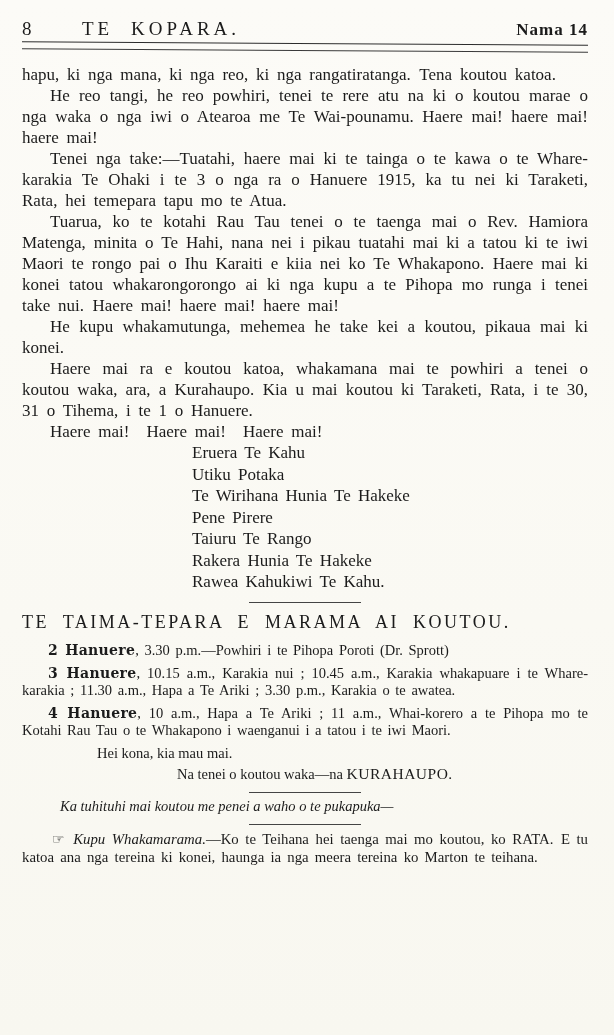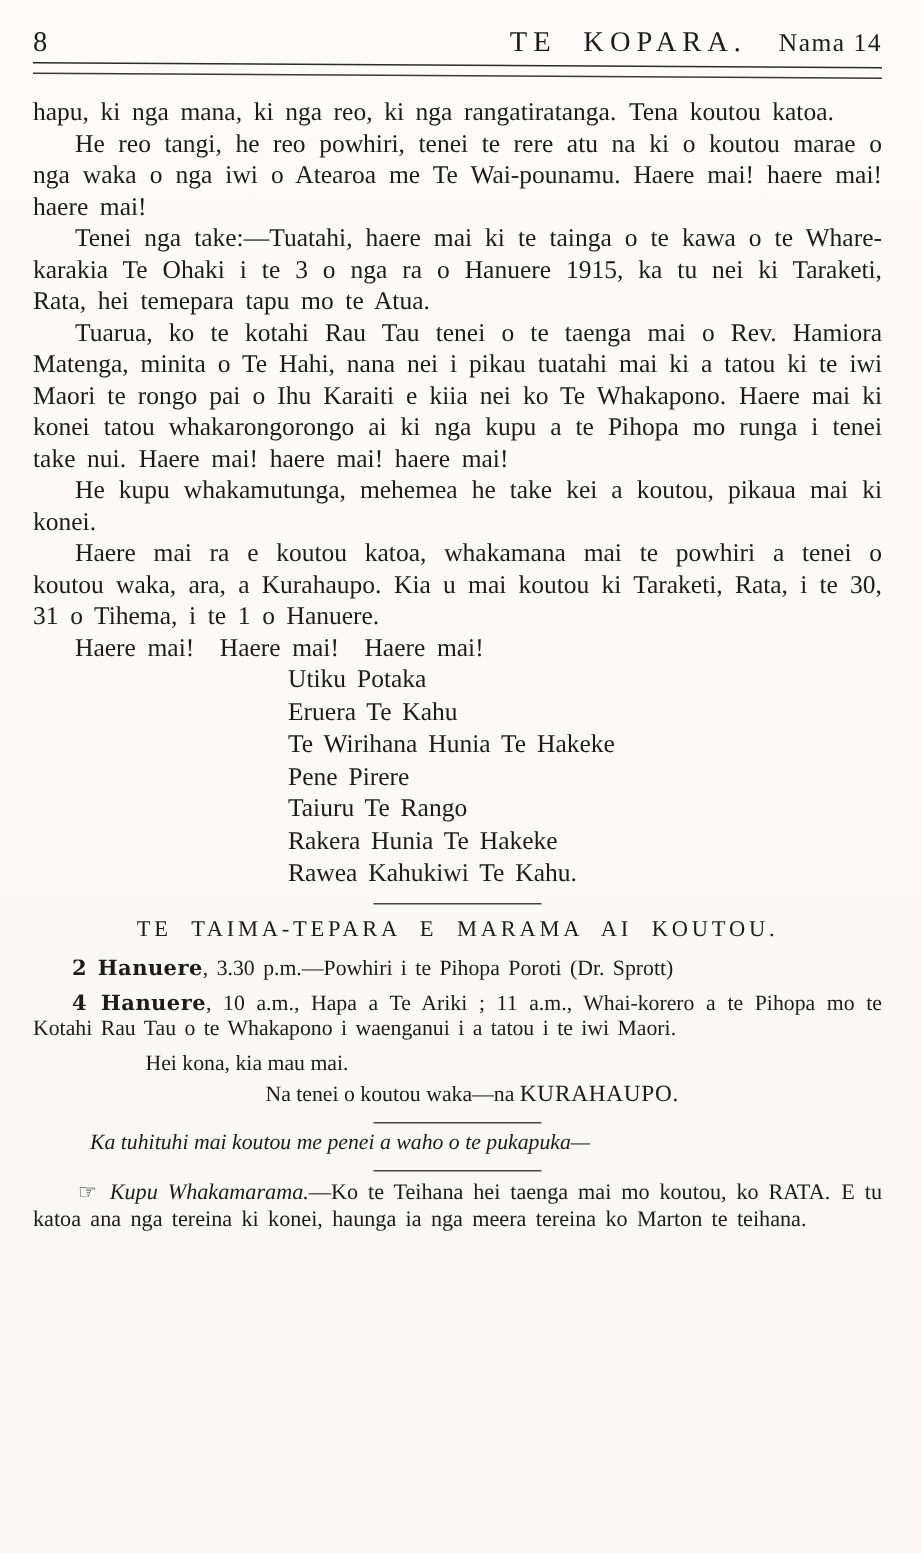--- a/index.html
+++ b/index.html
@@ -21,22 +21,22 @@
     overflow: hidden;
   }
 
   
   .runhead {
     display: flex;
     align-items: baseline;
     justify-content: space-between;
   }
   .pagenum  { font-size: 19px; flex: 0 0 60px; }
-  .masthead { font-size: 19px; letter-spacing: 4px; word-spacing: 9px; text-align: right; flex: 1; }
-  .issue    { font-size: 17px; flex: 0 0 90px; text-align: right; letter-spacing: 1px; }
+  .masthead { font-size: 19px; letter-spacing: 4px; word-spacing: 9px; text-align: left; flex: 1; }
+  .issue    { font-size: 17px; flex: 0 0 90px; text-align: right; letter-spacing: 1px; font-weight: bold; }
 
   .rule-heavy { border: 0; border-top: 1.7px solid #2c2c2c; margin: 3px 0 0 0; transform: rotate(0.35deg); }
   .rule-light { border: 0; border-top: 1px solid #3a3a3a; margin: 6px 0 0 0; transform: rotate(0.35deg); }
 
   
   .body-text {
     margin-top: 13px;
     font-size: 17px;
     line-height: 21px;
     text-align: justify;
@@ -63,22 +63,21 @@
   .rule-short {
     border: 0;
     border-top: 1px solid #444;
     width: 112px;
     margin: 9px auto 5px auto;
   }
 
   
   .section-heading {
     margin: 9px 0 9px 0;
-    text-align: center;
-    font-size: 15px;
+    font-size: 18px;
     font-weight: normal;
     letter-spacing: 2.5px;
     word-spacing: 7px;
   }
   .entry {
     margin: 0 0 6px 0;
     text-indent: 26px;
     font-size: 14.5px;
     line-height: 17px;
     text-align: justify;
@@ -125,35 +124,36 @@
 
   <section class="body-text">
     <p class="no-indent">hapu, ki nga mana, ki nga reo, ki nga rangatiratanga. Tena koutou katoa.</p>
     <p>He reo tangi, he reo powhiri, tenei te rere atu na ki o koutou marae o nga waka o nga iwi o Atearoa me Te Wai-pounamu. Haere mai! haere mai! haere mai!</p>
     <p>Tenei nga take:—Tuatahi, haere mai ki te tainga o te kawa o te Whare-karakia Te Ohaki i te 3 o nga ra o Hanuere 1915, ka tu nei ki Taraketi, Rata, hei temepara tapu mo te Atua.</p>
     <p>Tuarua, ko te kotahi Rau Tau tenei o te taenga mai o Rev. Hamiora Matenga, minita o Te Hahi, nana nei i pikau tuatahi mai ki a tatou ki te iwi Maori te rongo pai o Ihu Karaiti e kiia nei ko Te Whakapono. Haere mai ki konei tatou whakarongorongo ai ki nga kupu a te Pihopa mo runga i tenei take nui. Haere mai! haere mai! haere mai!</p>
     <p>He kupu whakamutunga, mehemea he take kei a koutou, pikaua mai ki konei.</p>
     <p>Haere mai ra e koutou katoa, whakamana mai te powhiri a tenei o koutou waka, ara, a Kurahaupo. Kia u mai koutou ki Taraketi, Rata, i te 30, 31 o Tihema, i te 1 o Hanuere.</p>
     <p>Haere mai! Haere mai! Haere mai!</p>
     <div class="names">
+      <div>Eruera Te Kahu</div>
       <div>Utiku Potaka</div>
-      <div>Eruera Te Kahu</div>
       <div>Te Wirihana Hunia Te Hakeke</div>
       <div>Pene Pirere</div>
       <div>Taiuru Te Rango</div>
       <div>Rakera Hunia Te Hakeke</div>
       <div>Rawea Kahukiwi Te Kahu.</div>
     </div>
   </section>
 
   <hr class="rule-short">
 
   <section>
     <h2 class="section-heading">TE TAIMA-TEPARA E MARAMA AI KOUTOU.</h2>
     <p class="entry"><span class="date">2 Hanuere</span><span>, 3.30 p.m.—Powhiri i te Pihopa Poroti (Dr. Sprott)</span></p>
+    <p class="entry"><span class="date">3 Hanuere</span><span>, 10.15 a.m., Karakia nui ; 10.45 a.m., Karakia whakapuare i te Whare-karakia ; 11.30 a.m., Hapa a Te Ariki ; 3.30 p.m., Karakia o te awatea.</span></p>
     <p class="entry"><span class="date">4 Hanuere</span><span>, 10 a.m., Hapa a Te Ariki ; 11 a.m., Whai-korero a te Pihopa mo te Kotahi Rau Tau o te Whakapono i waenganui i a tatou i te iwi Maori.</span></p>
     <p class="hei-kona">Hei kona, kia mau mai.</p>
     <p class="waka-line"><span>Na tenei o koutou waka—na </span><span class="ship">KURAHAUPO.</span></p>
   </section>
 
   <hr class="rule-short">
 
   <section>
     <p class="write-note">Ka tuhituhi mai koutou me penei a waho o te pukapuka—</p>
 

